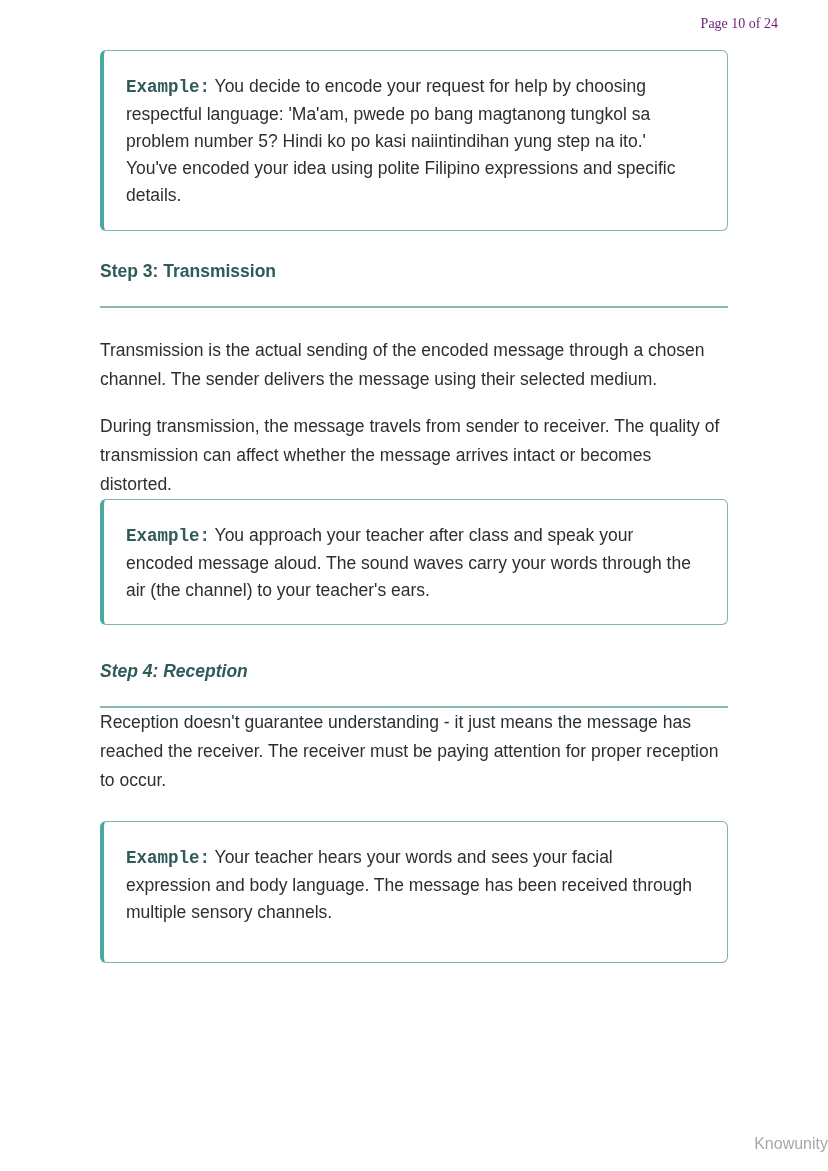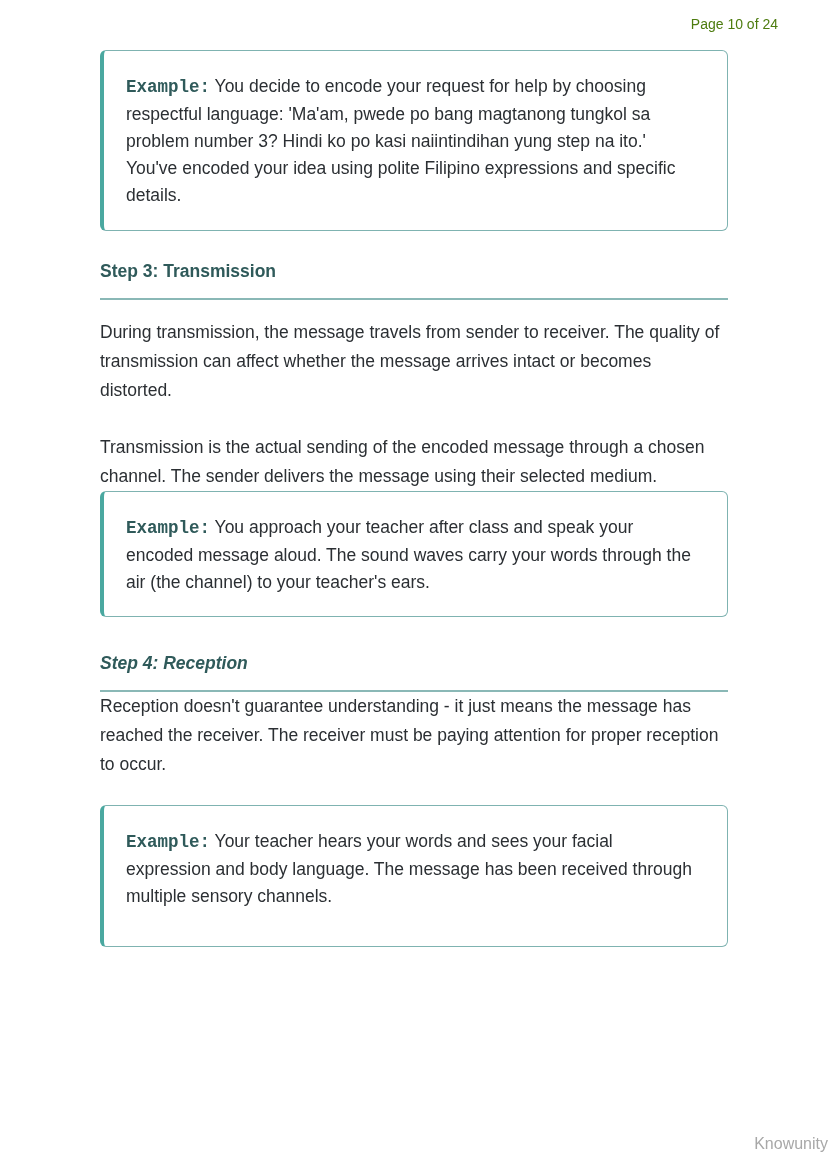--- a/index.html
+++ b/index.html
@@ -7,23 +7,23 @@
     body {
       position: relative;
       font-family: "Liberation Sans", "DejaVu Sans", sans-serif;
       color: #2b2f33;
       overflow: hidden;
     }
     .page-num {
       position: absolute;
       top: 16px;
       right: 50px;
-      font-family: Liberation Sans, sans-serif;
+      font-family: Liberation Serif, serif;
       font-size: 14px;
-      color: #4d7c0f;
+      color: #701a75;
     }
     .content {
       position: absolute;
       left: 100px;
       top: 50px;
       width: 628px;
     }
     .example-box {
       border: 1.5px solid #7fb3b1;
       border-left: 4px solid #4aa8a0;
@@ -36,21 +36,21 @@
     }
     .example-box .label {
       font-weight: bold;
       color: #2f5a5a;
       font-family: Liberation Mono, monospace;
     }
     .step-heading {
       font-size: 17.5px;
       font-weight: bold;
       color: #2f5a5a;
-      padding-bottom: 16px;
+      padding-bottom: 24px;
       border-bottom: 2px solid #8ab8b6;
     }
     p.body {
       font-size: 17.5px;
       line-height: 29px;
       color: #2b2f33;
     }
     .footer {
       position: absolute;
       left: 0;
@@ -62,27 +62,27 @@
     }
   </style>
 </head>
 <body>
 
 <div class="page-num">Page 10 of 24</div>
 
 <div class="content">
 
   <div class="example-box" style="height:181px;">
-    <span class="label">Example:</span><span> You decide to encode your request for help by choosing respectful language: 'Ma'am, pwede po bang magtanong tungkol sa problem number 3? Hindi ko po kasi naiintindihan yung step na ito.' You've encoded your idea using polite Filipino expressions and specific details.</span>
+    <span class="label">Example:</span><span> You decide to encode your request for help by choosing respectful language: 'Ma'am, pwede po bang magtanong tungkol sa problem number 5? Hindi ko po kasi naiintindihan yung step na ito.' You've encoded your idea using polite Filipino expressions and specific details.</span>
   </div>
 
   <h3 class="step-heading" style="margin-top:30px;">Step 3: Transmission</h3>
 
+  <p class="body" style="margin-top:28px;">Transmission is the actual sending of the encoded message through a chosen channel. The sender delivers the message using their selected medium.</p>
   <p class="body" style="margin-top:18px;">During transmission, the message travels from sender to receiver. The quality of transmission can affect whether the message arrives intact or becomes distorted.</p>
-  <p class="body" style="margin-top:28px;">Transmission is the actual sending of the encoded message through a chosen channel. The sender delivers the message using their selected medium.</p>
 
   <div class="example-box" style="height:126px;">
     <span class="label">Example:</span><span> You approach your teacher after class and speak your encoded message aloud. The sound waves carry your words through the air (the channel) to your teacher's ears.</span>
   </div>
 
   <h3 class="step-heading" style="margin-top:36px;font-style:italic;">Step 4: Reception</h3>
 
   <p class="body" style="">Reception doesn't guarantee understanding - it just means the message has reached the receiver. The receiver must be paying attention for proper reception to occur.</p>
 
   <div class="example-box" style="margin-top:26px; height:142px;">

